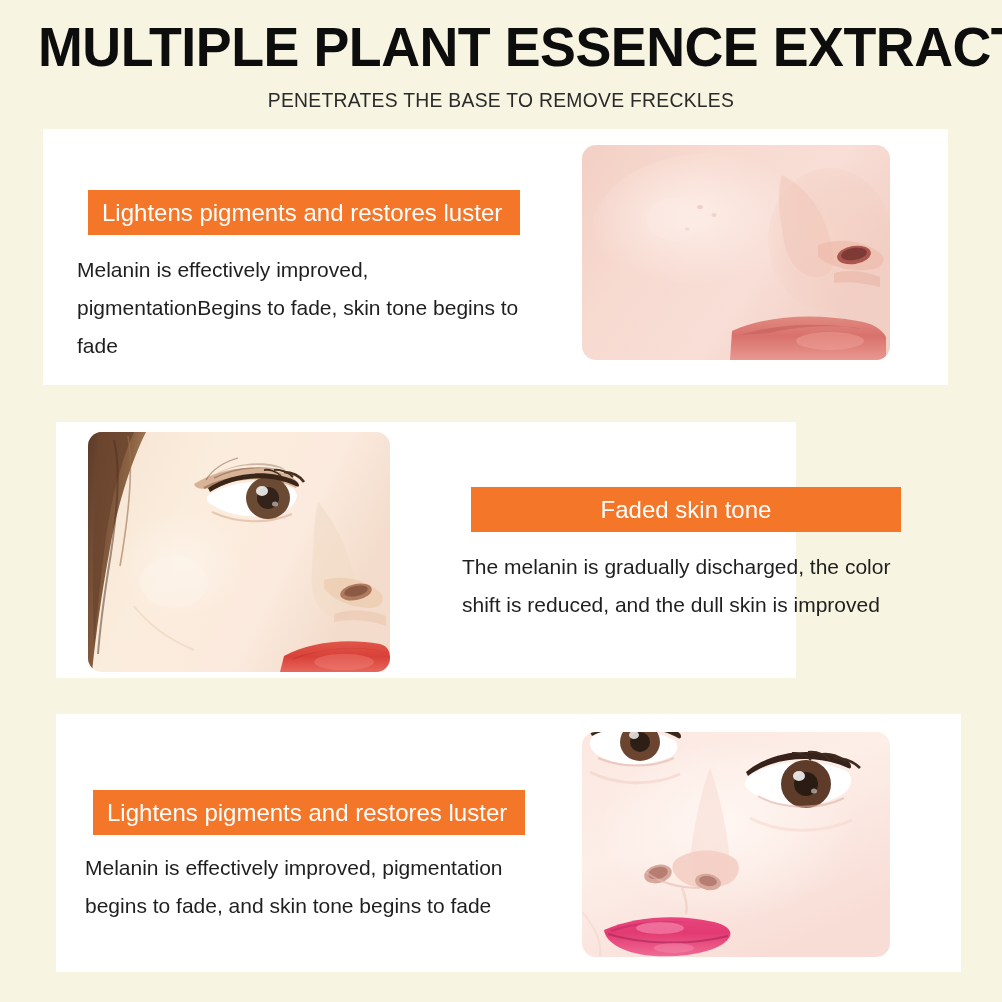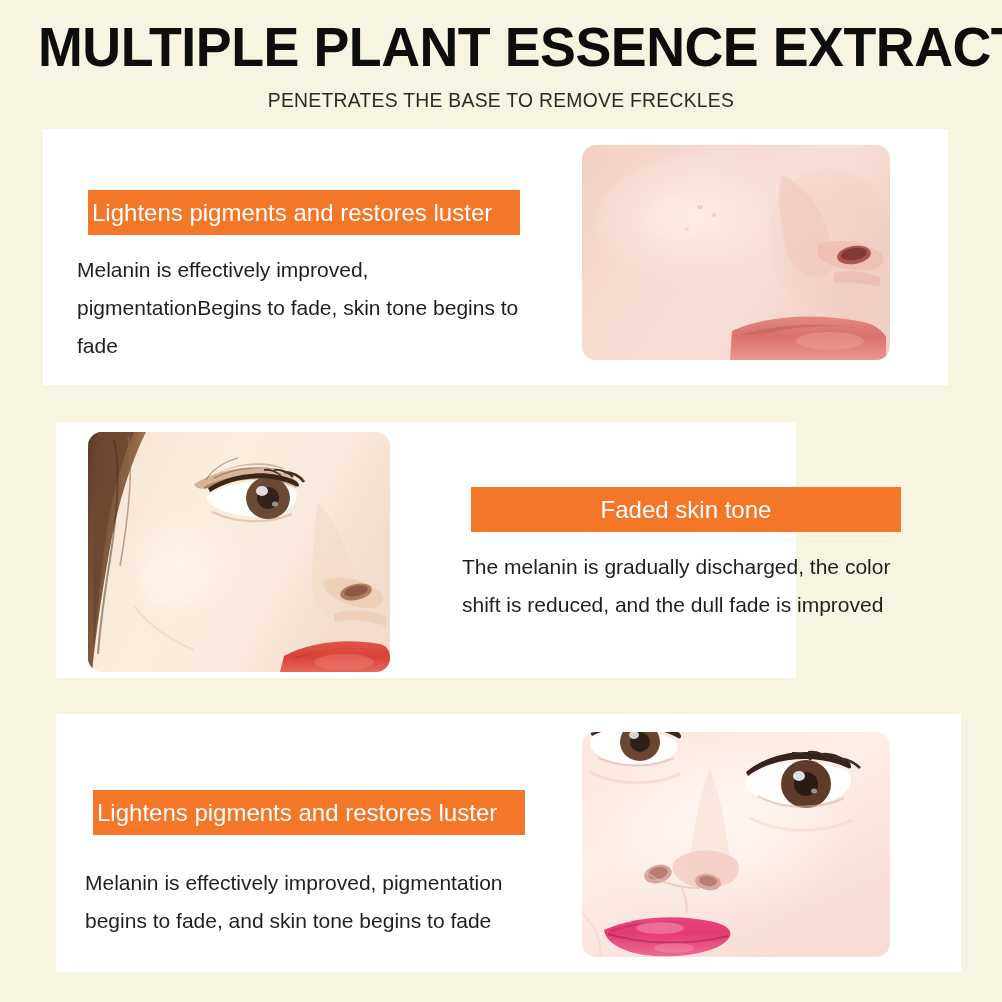--- a/index.html
+++ b/index.html
@@ -67,37 +67,37 @@
   .label-bar {
     position: absolute;
     background: #f47629;
     color: #ffffff;
     font-size: 24px;
     line-height: 45px;
     height: 45px;
     white-space: nowrap;
     overflow: hidden;
   }
-  .label-bar.left  { text-align: left; padding-left: 4px; box-sizing: border-box; }
+  .label-bar.left  { text-align: left; padding-left: 14px; box-sizing: border-box; }
   .label-bar.center{ text-align: center; }
 
   #bar-1 { left: 45px;  top: 61px; width: 432px; }
   #bar-2 { left: 415px; top: 65px; width: 430px; }
   #bar-3 { left: 37px;  top: 76px; width: 432px; }
 
   
   .body-text {
     position: absolute;
     color: #1f1f1f;
     font-size: 21px;
     line-height: 38px;
   }
   #text-1 { left: 34px;  top: 122px; width: 460px; }
   #text-2 { left: 406px; top: 126px; width: 470px; }
-  #text-3 { left: 29px;  top: 135px; width: 470px; margin-top: 15px; }
+  #text-3 { left: 29px;  top: 135px; width: 470px; }
 
   
   .photo {
     position: absolute;
     border-radius: 14px;
     overflow: hidden;
   }
   #photo-1 { left: 539px; top: 16px;  width: 308px; height: 215px; }
   #photo-2 { left: 32px;  top: 10px;  width: 302px; height: 240px; }
   #photo-3 { left: 526px; top: 18px;  width: 308px; height: 225px; }
@@ -209,21 +209,21 @@
       <ellipse cx="268" cy="159" rx="12" ry="5" transform="rotate(-12 268 159)" fill="#8a5a44"></ellipse>
       <path d="M246 182 C264 176 284 178 298 184 L298 194 C282 188 262 186 246 190 Z" fill="#eac5ab" opacity="0.55"></path>
       <path d="M196 224 C222 210 258 206 292 212 C300 214 302 220 302 226 L302 240 L192 240 Z" fill="url(#p2lip2)"></path>
       <path d="M204 228 C232 216 266 214 294 219 C270 214 234 216 206 226 Z" fill="#b8332d" opacity="0.6"></path>
       <ellipse cx="256" cy="230" rx="30" ry="8" fill="#f3887c" opacity="0.4"></ellipse>
       <ellipse cx="86" cy="150" rx="34" ry="26" fill="#fdf4ea" opacity="0.45"></ellipse>
       <path d="M46 174 C60 192 82 208 106 218" stroke="#e8cdb6" stroke-width="2" fill="none" opacity="0.5"></path>
     </svg>
   </div>
   <div class="label-bar center" id="bar-2">Faded skin tone</div>
-  <div class="body-text" id="text-2">The melanin is gradually discharged, the color shift is reduced, and the dull fade is improved</div>
+  <div class="body-text" id="text-2">The melanin is gradually discharged, the color shift is reduced, and the dull skin is improved</div>
 </div>
 
 <div class="card" id="card-3">
   <div class="label-bar left" id="bar-3">Lightens pigments and restores luster</div>
   <div class="body-text" id="text-3">Melanin is effectively improved, pigmentation begins to fade, and skin tone begins to fade</div>
   <div class="photo" id="photo-3">
     <svg viewBox="0 0 308 225" preserveAspectRatio="none">
       <defs>
         <linearGradient id="p3skin" x1="0" y1="0" x2="0.6" y2="1">
           <stop offset="0" stop-color="#fbe7e0"></stop>

